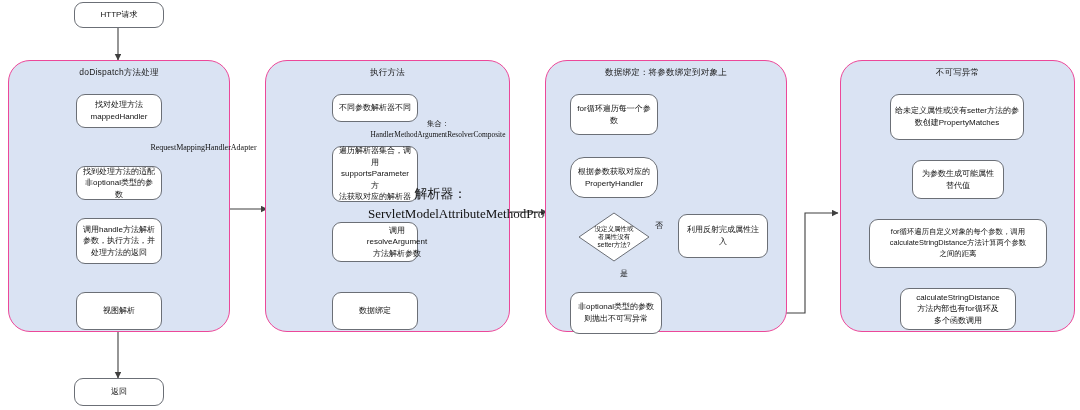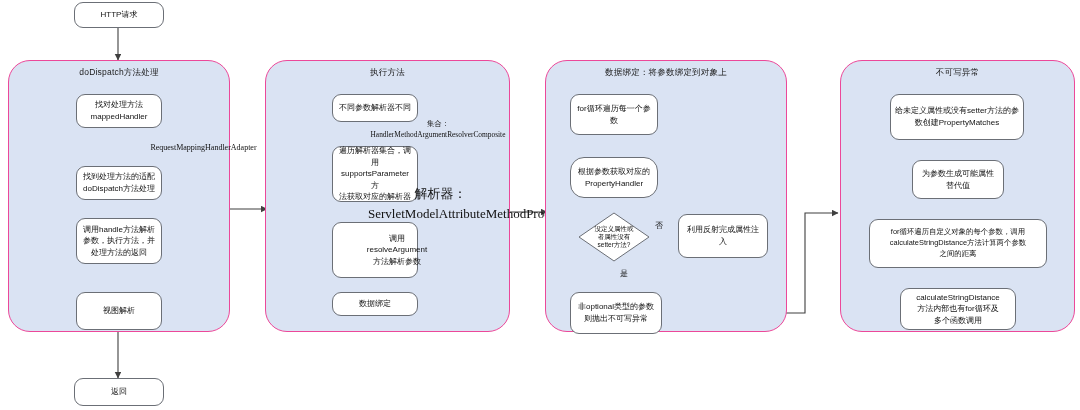--- a/index.html
+++ b/index.html
@@ -129,40 +129,40 @@
 
   <div class="node" style="left:74px;top:2px;width:90px;height:26px;">HTTP请求</div>
 
   <div class="panel" style="left:8px;top:60px;width:222px;height:272px;">
     <div class="panel-title">doDispatch方法处理</div>
   </div>
   <div class="node" style="left:76px;top:94px;width:86px;height:34px;">找对处理方法
 mappedHandler</div>
   <div class="annot" style="left:116px;top:142px;width:175px;">RequestMappingHandlerAdapter</div>
   <div class="node" style="left:76px;top:166px;width:86px;height:34px;">找到处理方法的适配
-doDispatch方法处理</div>
+非optional类型的参数</div>
   <div class="node" style="left:76px;top:218px;width:86px;height:46px;">调用handle方法解析
 参数，执行方法，并
 处理方法的返回</div>
   <div class="node" style="left:76px;top:292px;width:86px;height:38px;">视图解析</div>
 
   <div class="panel" style="left:265px;top:60px;width:245px;height:272px;">
     <div class="panel-title">执行方法</div>
   </div>
   <div class="node" style="left:332px;top:94px;width:86px;height:28px;">不同参数解析器不同</div>
   <div class="annot" style="left:368px;top:118px;width:140px;font-size:7.4px;">集合：
 HandlerMethodArgumentResolverComposite</div>
   <div class="node" style="left:332px;top:146px;width:86px;height:56px;">遍历解析器集合，调
 用supportsParameter方
 法获取对应的解析器</div>
   <div class="annot" style="left:368px;top:184px;width:145px;font-size:13px;">解析器：
 ServletModelAttributeMethodProcessor</div>
-  <div class="node" style="left:332px;top:222px;width:86px;height:56px;padding-left:48px;">调用resolveArgument
+  <div class="node" style="left:332px;top:222px;width:86px;height:40px;padding-left:48px;">调用resolveArgument
 方法解析参数</div>
-  <div class="node" style="left:332px;top:292px;width:86px;height:24px;">数据绑定</div>
+  <div class="node" style="left:332px;top:292px;width:86px;height:38px;">数据绑定</div>
 
   <div class="panel" style="left:545px;top:60px;width:242px;height:272px;">
     <div class="panel-title">数据绑定：将参数绑定到对象上</div>
   </div>
   <div class="node" style="left:570px;top:94px;width:88px;height:41px;">for循环遍历每一个参
 数</div>
   <div class="node" style="left:570px;top:157px;width:88px;height:41px;border-radius:14px;">根据参数获取对应的
 PropertyHandler</div>
 
   <div class="diamond-wrap" style="left:578px;top:212px;width:72px;height:50px;">

